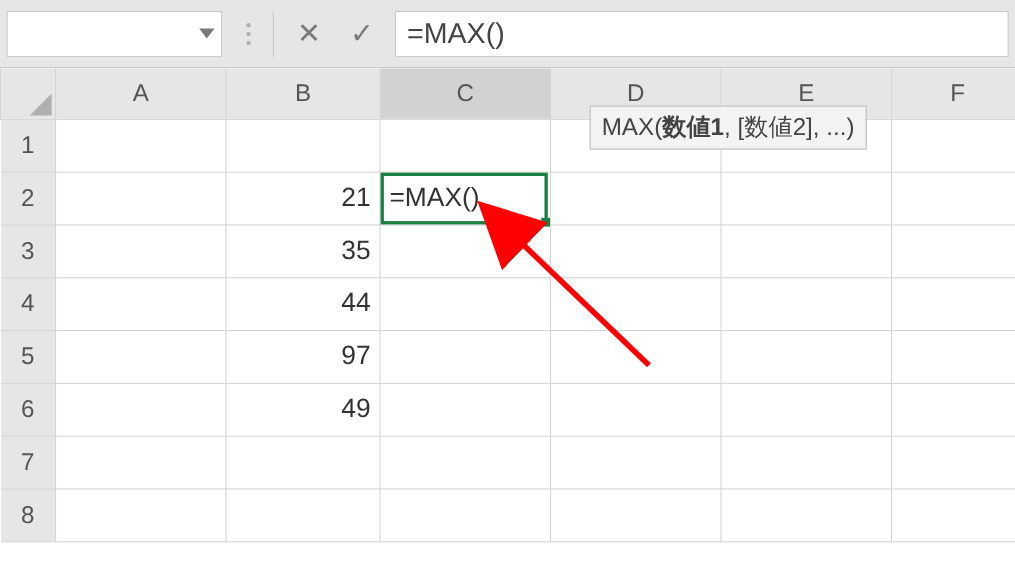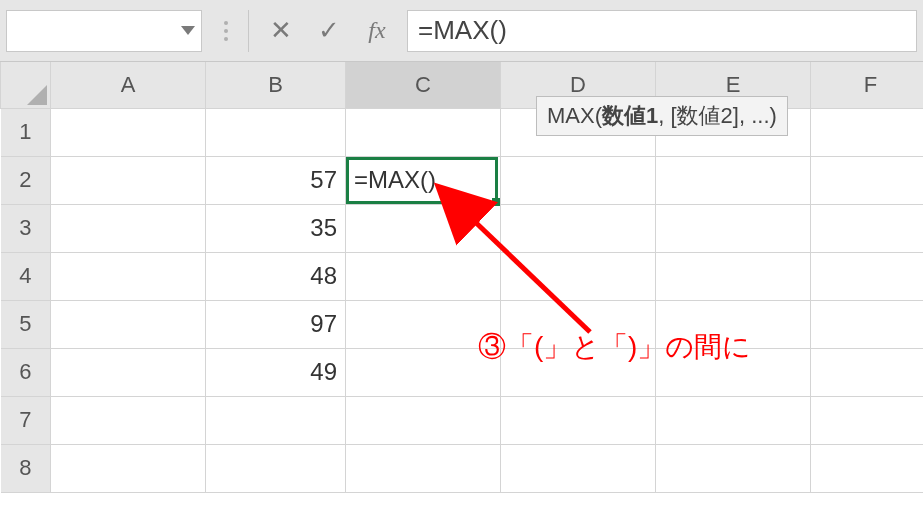--- a/index.html
+++ b/index.html
@@ -192,23 +192,20 @@
       <span></span>
       <span></span>
       <span></span>
     </div>
   <div class="fx-sep"></div>
   <div class="fx-btn">
     <span>✕</span>
   </div>
   <div class="fx-btn">
     <span>✓</span>
-  </div>
-  <div class="fx-btn fx-label">
-    <span>fx</span>
   </div>
   <div class="formula-input">
     <span>=MAX()</span>
   </div>
 </div>
 
 <div class="sheet-wrap">
   <table class="sheet">
     <colgroup>
       <col class="col-row">
@@ -238,39 +235,39 @@
         <td></td>
         <td></td>
         <td></td>
         <td></td>
         <td></td>
         <td></td>
       </tr>
       <tr>
         <th>2</th>
         <td></td>
-        <td>57</td>
+        <td>21</td>
         <td class="left">=MAX()</td>
         <td></td>
         <td></td>
         <td></td>
       </tr>
       <tr>
         <th>3</th>
         <td></td>
         <td>35</td>
         <td></td>
         <td></td>
         <td></td>
         <td></td>
       </tr>
       <tr>
         <th>4</th>
         <td></td>
-        <td>48</td>
+        <td>44</td>
         <td></td>
         <td></td>
         <td></td>
         <td></td>
       </tr>
       <tr>
         <th>5</th>
         <td></td>
         <td>97</td>
         <td></td>
@@ -317,15 +314,14 @@
   <svg class="arrow" style="left:450px; top:140px;" width="160" height="140">
     <defs>
       <marker id="ah" markerWidth="12" markerHeight="12" refX="2" refY="6" orient="auto">
         <path d="M0,0 L12,6 L0,12 Z" fill="#ff0000"></path>
       </marker>
     </defs>
     <line x1="140" y1="130" x2="20" y2="15" stroke="#ff0000" stroke-width="5" marker-end="url(#ah)"></line>
   </svg>
 
   <div class="annotation" style="left:478px; top:264px;">
-    <div>③「(」と「)」の間に</div>
   </div>
 </div>
 
 </body></html>

